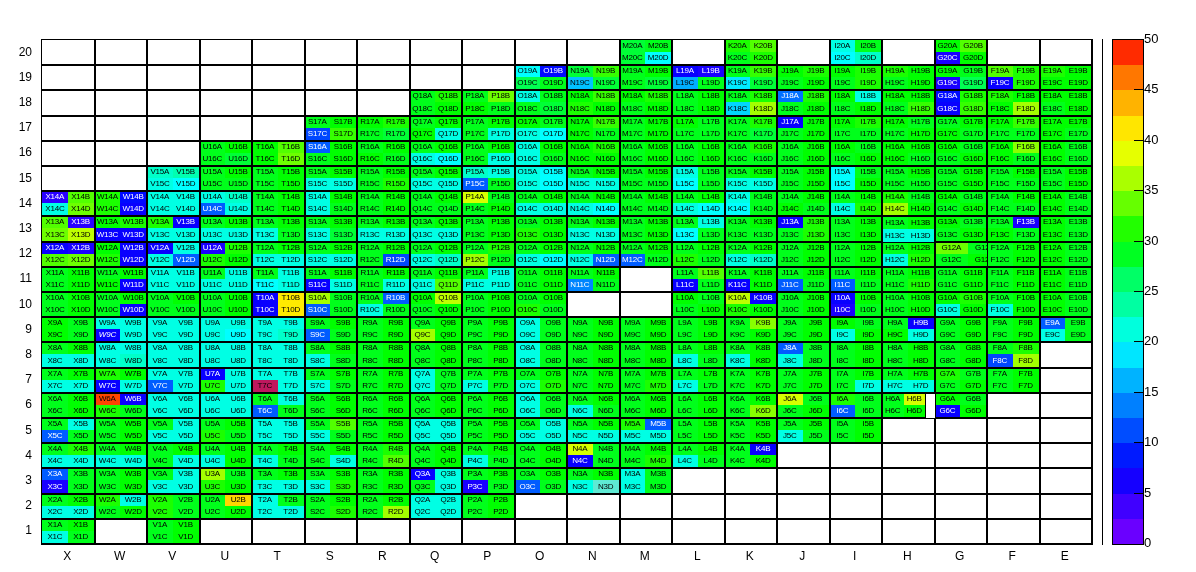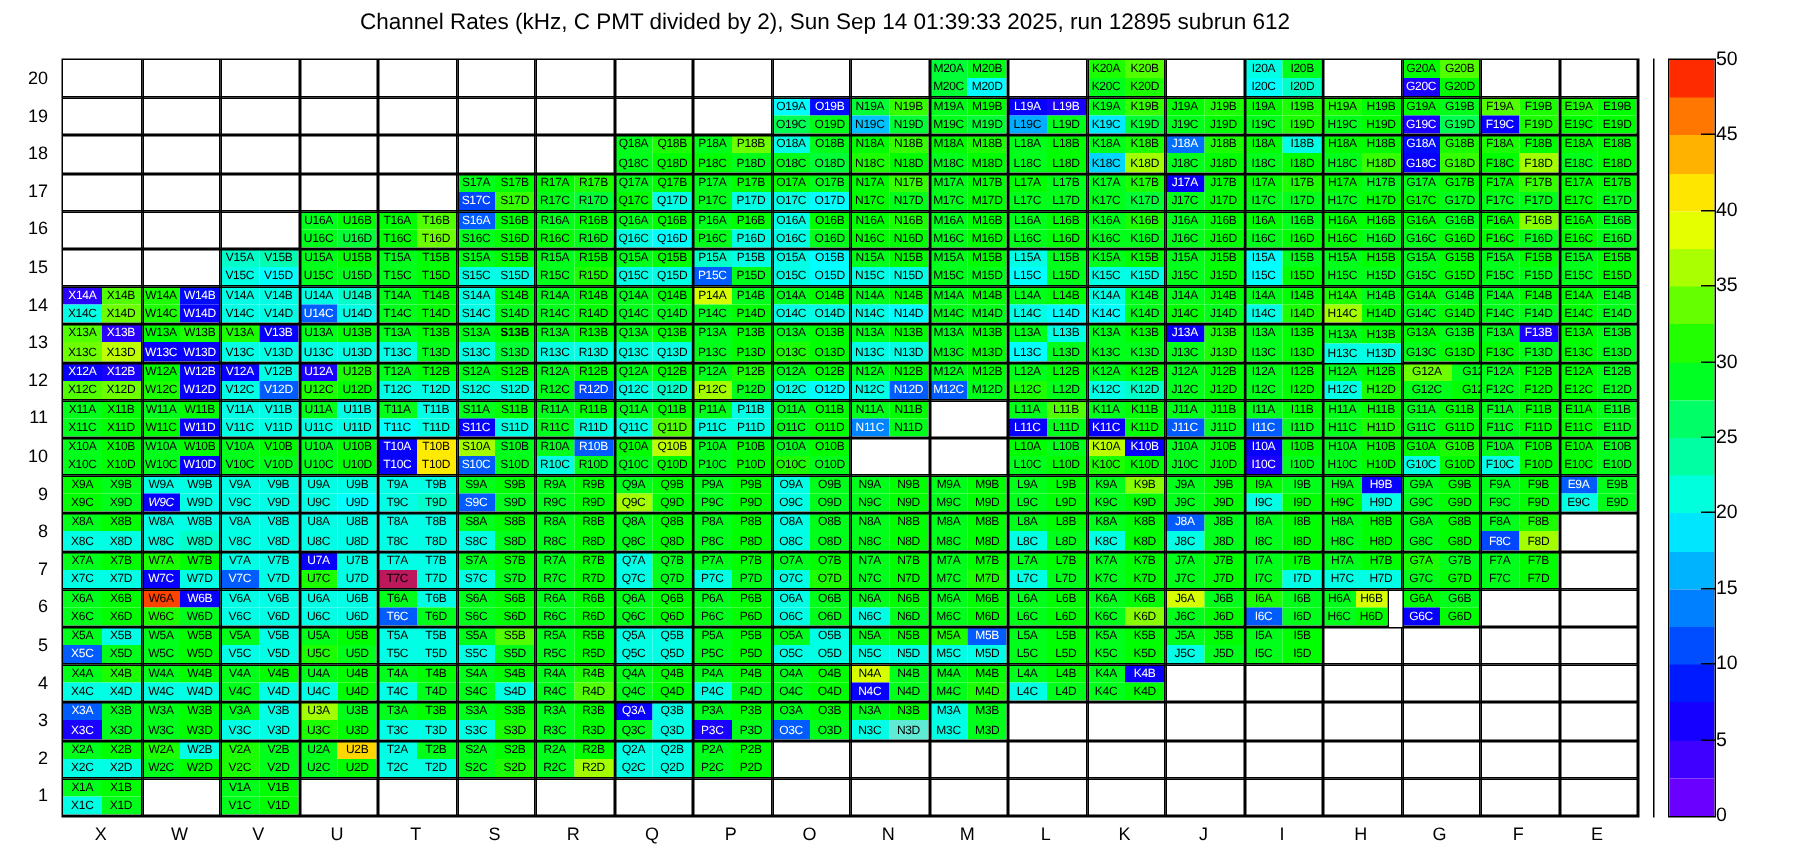--- a/index.html
+++ b/index.html
@@ -57,21 +57,20 @@
   .cbtickline{position:absolute; left:-10px; width:10px; height:1px; background:#000;}
   #cbar-frameline{
     position:absolute; left:1102px; top:39px; width:1px; height:506px; background:#000;
   }
 </style>
 </head>
 <body>
 
 <div id="root">
 
-  <div id="title">Channel Rates (kHz, C PMT divided by 2), Sun Sep 14 01:39:33 2025, run 12895 subrun 612</div>
 
   <div id="plot">
     <div id="cells">
         <div class="cell" style="left: 0px; top: 0px; width: 52.5px; height: 25.2px;"></div>
         <div class="cell" style="left: 52.5px; top: 0px; width: 52.5px; height: 25.2px;"></div>
         <div class="cell" style="left: 105px; top: 0px; width: 52.5px; height: 25.2px;"></div>
         <div class="cell" style="left: 157.5px; top: 0px; width: 52.5px; height: 25.2px;"></div>
         <div class="cell" style="left: 210px; top: 0px; width: 52.5px; height: 25.2px;"></div>
         <div class="cell" style="left: 262.5px; top: 0px; width: 52.5px; height: 25.2px;"></div>
         <div class="cell" style="left: 315px; top: 0px; width: 52.5px; height: 25.2px;"></div>
@@ -723,21 +722,21 @@
           <div class="q" style="background: rgb(0, 255, 228); color: rgb(0, 0, 0);">U13D</div>
         </div>
         <div class="cell" style="left: 210px; top: 176.4px; width: 52.5px; height: 25.2px;">
           <div class="q" style="background: rgb(0, 255, 27); color: rgb(0, 0, 0);">T13A</div>
           <div class="q" style="background: rgb(0, 255, 0); color: rgb(0, 0, 0);">T13B</div>
           <div class="q" style="background: rgb(0, 255, 228); color: rgb(0, 0, 0);">T13C</div>
           <div class="q" style="background: rgb(0, 255, 27); color: rgb(0, 0, 0);">T13D</div>
         </div>
         <div class="cell" style="left: 262.5px; top: 176.4px; width: 52.5px; height: 25.2px;">
           <div class="q" style="background: rgb(0, 255, 27); color: rgb(0, 0, 0);">S13A</div>
-          <div class="q" style="background: rgb(0, 255, 0); color: rgb(0, 0, 0); font-weight: bold;">S13B</div>
+          <div class="q" style="background: rgb(0, 255, 0); color: rgb(0, 0, 0);">S13B</div>
           <div class="q" style="background: rgb(0, 255, 228); color: rgb(0, 0, 0);">S13C</div>
           <div class="q" style="background: rgb(0, 255, 54); color: rgb(0, 0, 0);">S13D</div>
         </div>
         <div class="cell" style="left: 315px; top: 176.4px; width: 52.5px; height: 25.2px;">
           <div class="q" style="background: rgb(0, 255, 27); color: rgb(0, 0, 0);">R13A</div>
           <div class="q" style="background: rgb(0, 255, 0); color: rgb(0, 0, 0);">R13B</div>
           <div class="q" style="background: rgb(0, 255, 228); color: rgb(0, 0, 0);">R13C</div>
           <div class="q" style="background: rgb(0, 255, 228); color: rgb(0, 0, 0);">R13D</div>
         </div>
         <div class="cell" style="left: 367.5px; top: 176.4px; width: 52.5px; height: 25.2px;">

